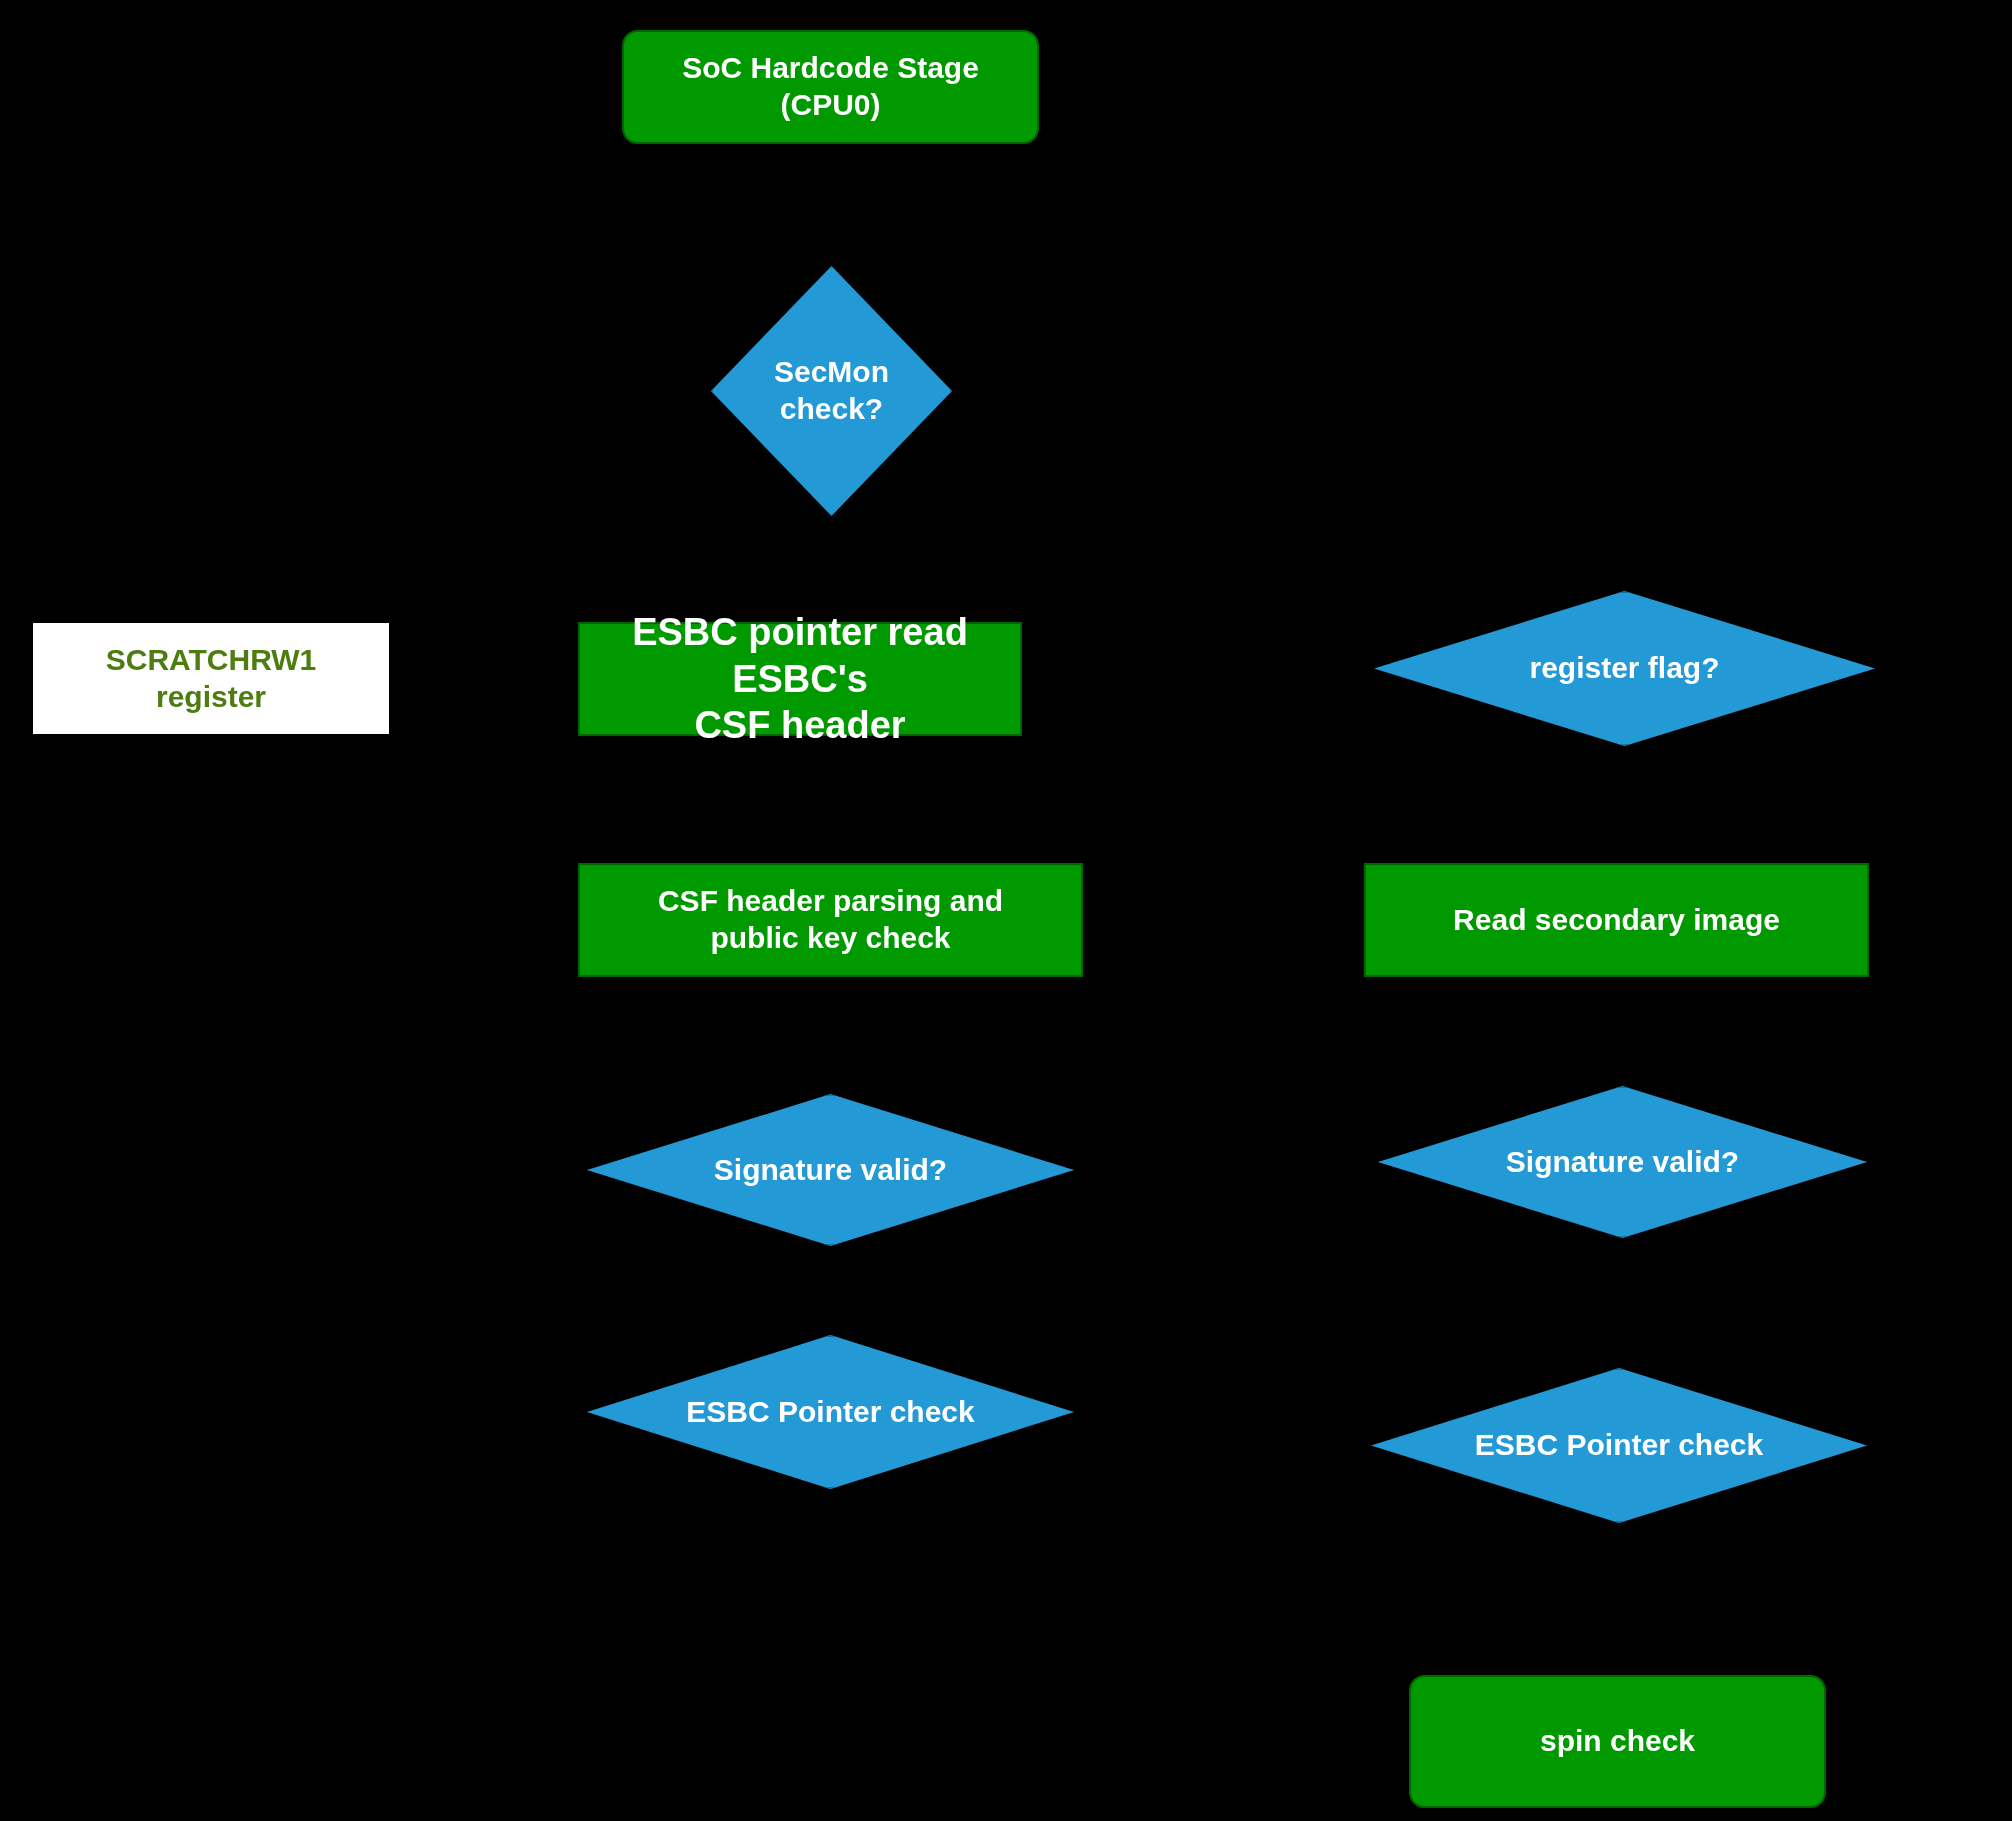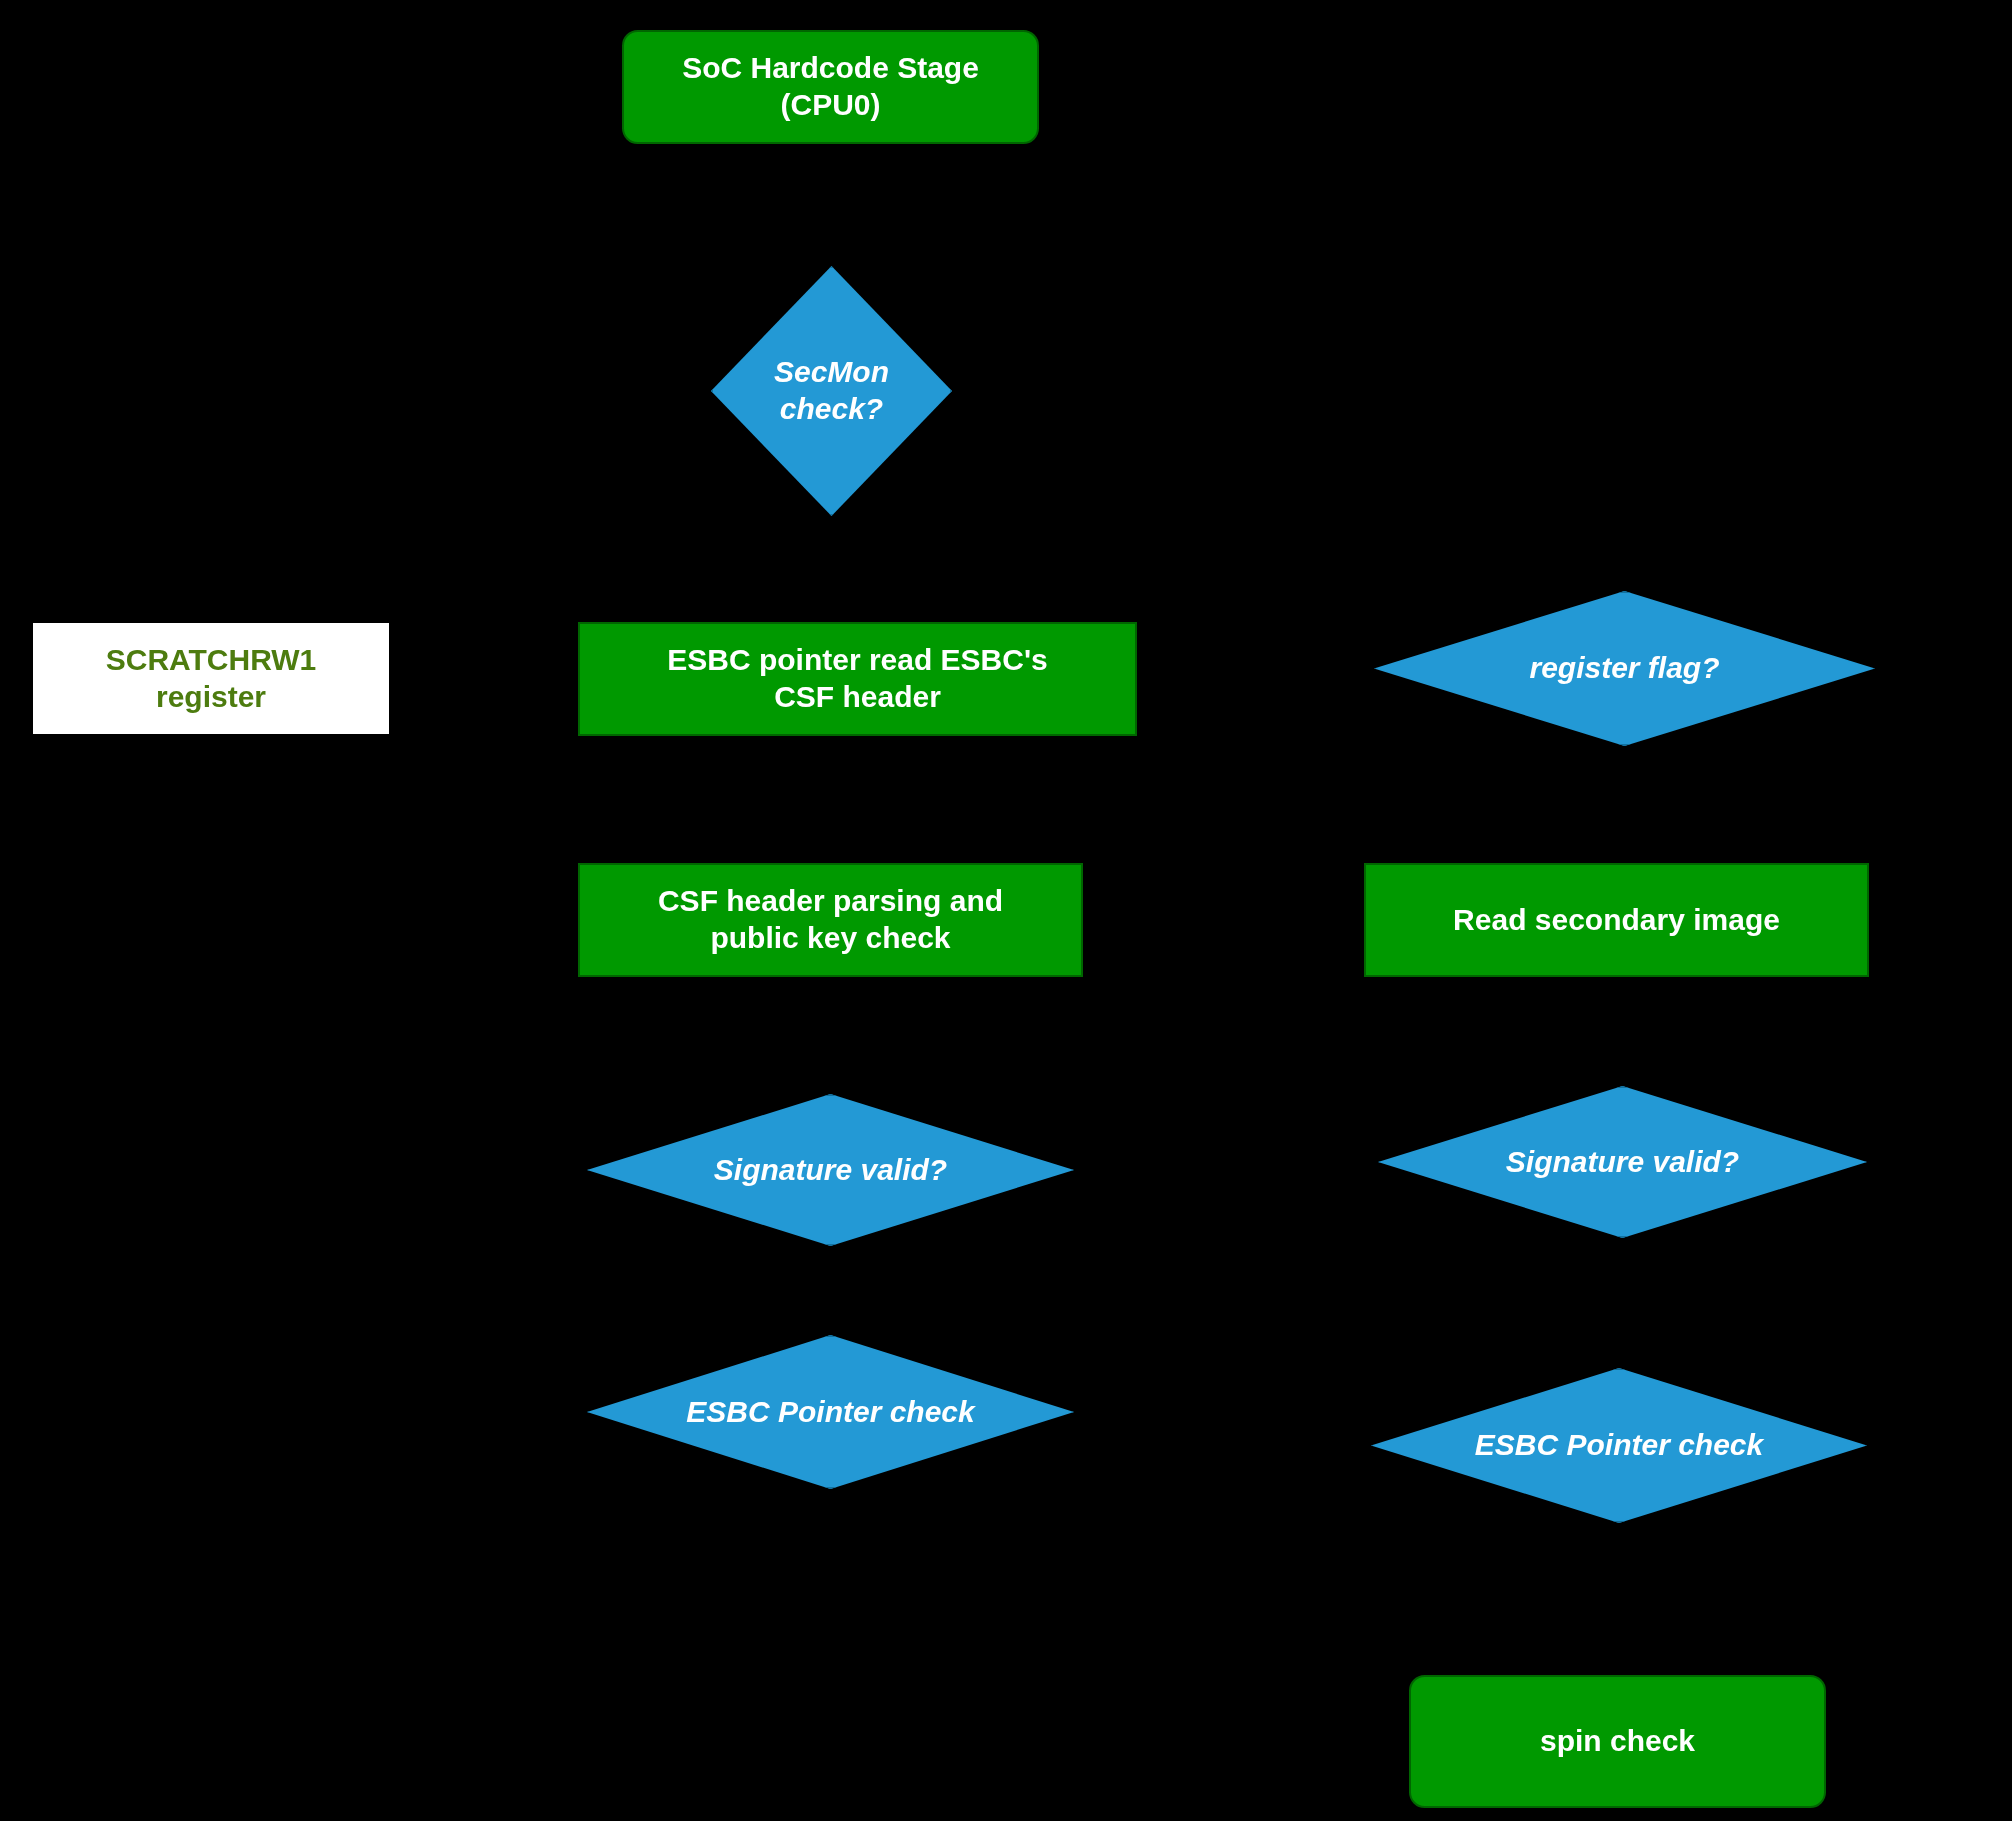--- a/index.html
+++ b/index.html
@@ -55,21 +55,20 @@
     border: 2.6px solid #000000;
     color: #4d7c0f;
     font-weight: bold;
   }
 
   
   .decision {
     background: transparent;
     color: #ffffff;
     font-weight: bold;
-    font-style: italic;
   }
   .decision .diamond-shape {
     position: absolute;
     left: 0; top: 0;
     width: 100%;
     height: 100%;
     background: #2399d5;
     border: 2.6px solid #12719f;
     -webkit-clip-path: polygon(50% 0%, 100% 50%, 50% 100%, 0% 50%);
     clip-path: polygon(50% 0%, 100% 50%, 50% 100%, 0% 50%);
@@ -110,21 +109,21 @@
     <span class="diamond-shape"></span>
     <span class="label">SecMon
 check?</span>
   </div>
 
   <div class="node proc-white" style="left:31px; top:621px; width:360px; height:115px; font-size:30px;">
     <span class="label">SCRATCHRW1
 register</span>
   </div>
 
-  <div class="node proc" style="left:578px; top:622px; width:559px; height:114px; font-size:30px;">
+  <div class="node proc" style="left:578px; top:622px; width:444px; height:114px; font-size:38px;">
     <span class="label">ESBC pointer read ESBC's
 CSF header</span>
   </div>
 
   <div class="node decision" style="left:1374px; top:591px; width:501px; height:155px; font-size:30px;">
     <span class="diamond-shape"></span>
     <span class="label">register flag?</span>
   </div>
 
   <div class="node proc" style="left:578px; top:863px; width:505px; height:114px; font-size:30px;text-align:center;">

